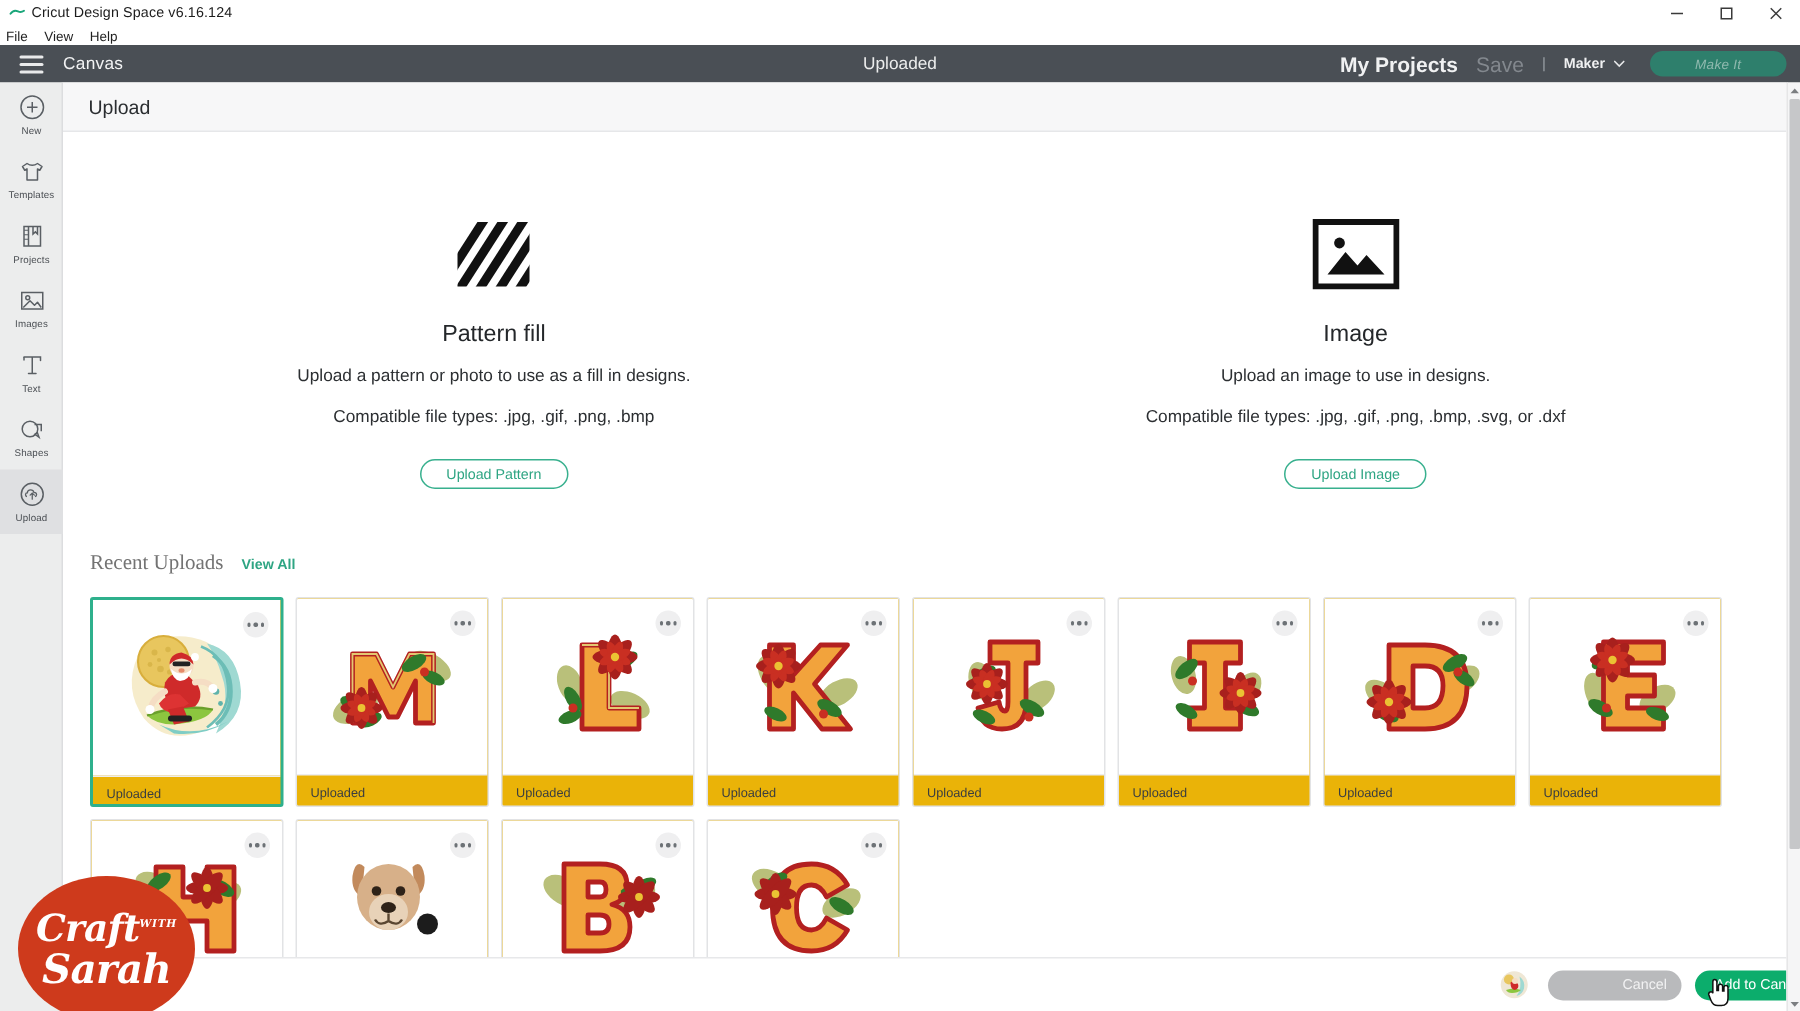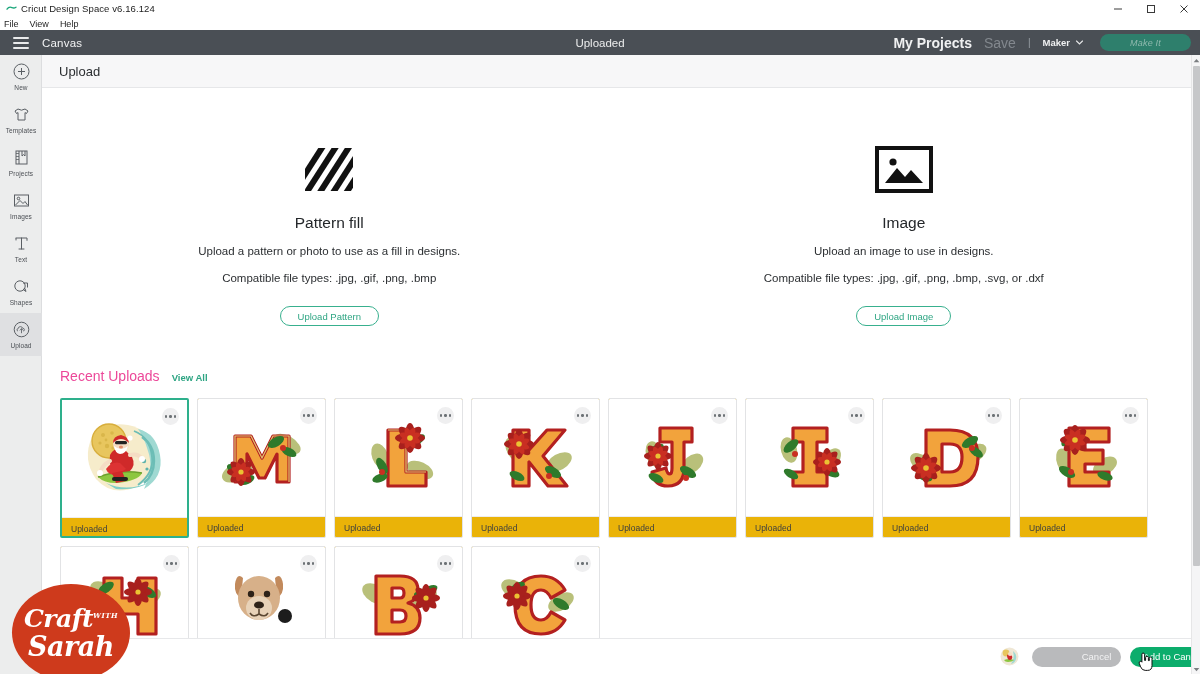--- a/index.html
+++ b/index.html
@@ -94,21 +94,21 @@
   .ubtn {
     margin-top:22px; height:20px; padding:0 17px; border-radius:10px;
     border:1px solid #38b08e; background:#fff; color:#2ea583;
     font-size:9.5px; display:flex; align-items:center; justify-content:center;
     font-family:inherit; cursor:pointer;
   }
 
   
   .recent { margin-top:42px; padding-left:18px; }
   .recent-head { display:flex; align-items:baseline; }
-  .recent-head .rt { font-size:14px; color:#ec4899; }
+  .recent-head .rt { font-size:14px; color:#737373;font-family:Liberation Serif, serif; }
   .recent-head .va { font-size:9.5px; color:#2ea583; margin-left:12px; font-weight:bold; cursor:pointer; }
 
   .grid { display:flex; flex-wrap:wrap; gap:0 0; margin-top:14px; }
   .thumb {
     width:129px; height:140px; margin-right:8px; margin-bottom:8px;
     border:1px solid #e2e3e5; border-radius:2px; background:#eab308;
     position:relative; overflow:hidden; cursor:pointer;
   }
   .thumb.sel { border:2px solid #2eb08c; }
   .thumb .art {

